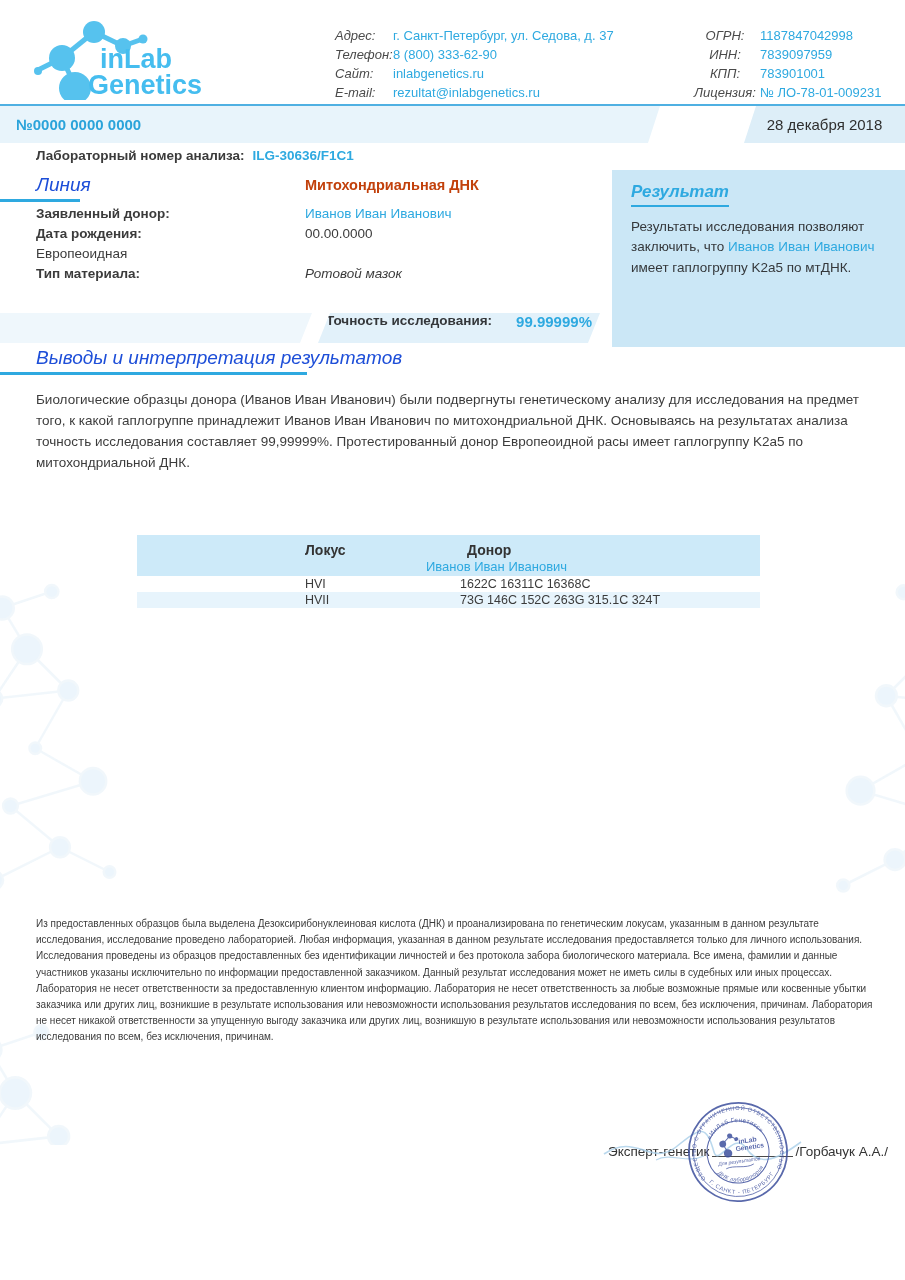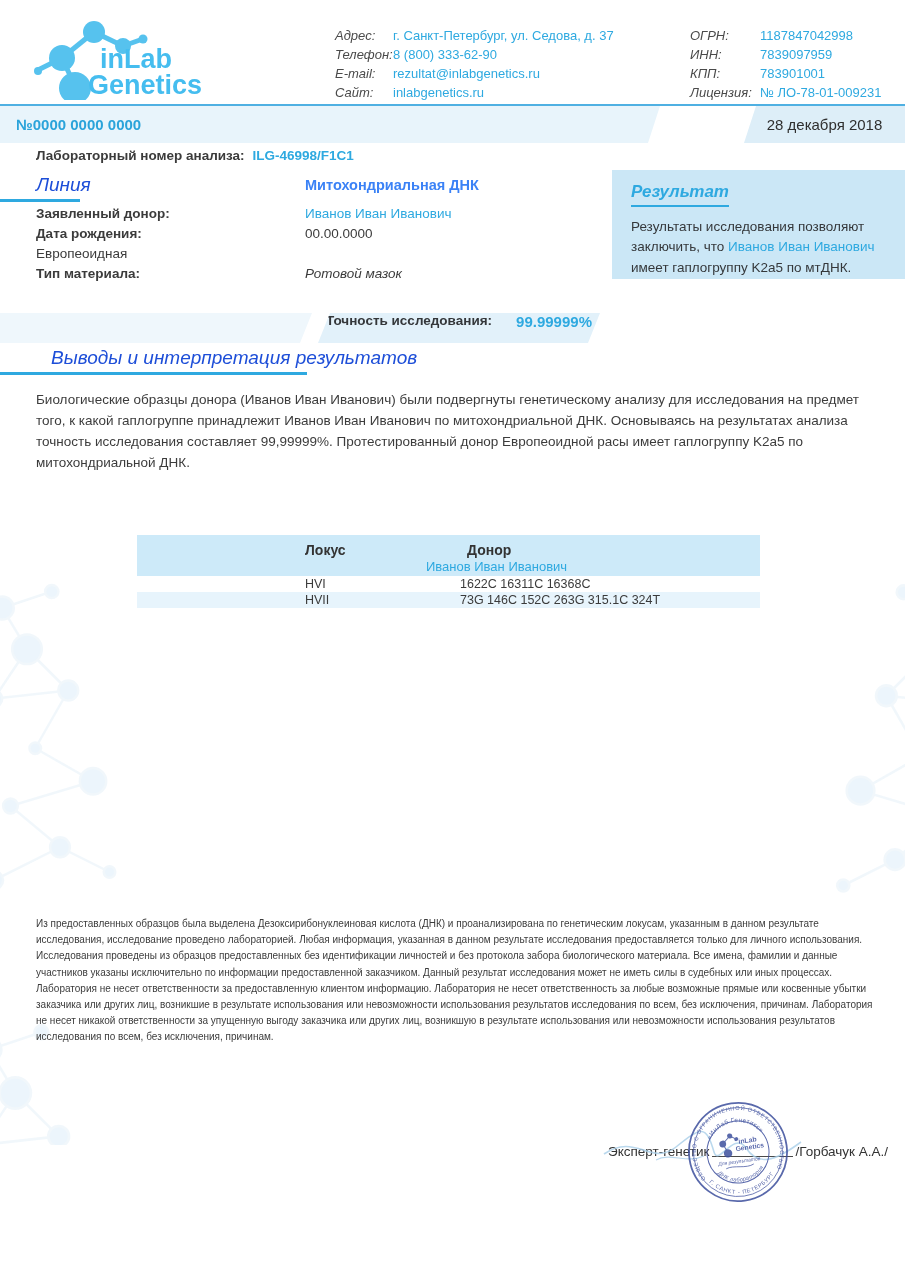--- a/index.html
+++ b/index.html
@@ -10,21 +10,21 @@
   }
   
   .decor{position:absolute;opacity:.55;pointer-events:none;}
   
   .logo{position:absolute;left:28px;top:10px;width:215px;height:90px;}
   .contact-block{position:absolute;left:335px;top:26px;font-size:13px;line-height:19px;}
   .contact-row{display:flex;}
   .contact-row .lbl{width:58px;font-style:italic;color:#4a4a4a;}
   .contact-row .val{color:#2ea9e0;}
   .legal-block{position:absolute;left:690px;top:26px;font-size:13px;line-height:19px;}
-  .legal-row{display:flex;}
+  .legal-row{display:flex;text-align:center;}
   .legal-row .lbl{width:70px;font-style:italic;color:#4a4a4a;}
   .legal-row .val{color:#2ea9e0;}
   
   .top-rule{position:absolute;left:0;top:104px;width:905px;height:2px;background:#4fb0e2;}
   .title-band{
     position:absolute;left:0;top:106px;width:660px;height:37px;background:#e8f4fb;
     clip-path:polygon(0 0,660px 0,648px 37px,0 37px);
     display:flex;align-items:center;
   }
   .title-band .t{margin-left:36px;font-size:15px;font-weight:700;color:#2aa3da;letter-spacing:.1px;}
@@ -36,41 +36,41 @@
     font-size:15px;font-weight:500;color:#2f2f2f;
   }
   
   .lab-number{position:absolute;left:36px;top:148px;font-size:13.5px;font-weight:700;}
   .lab-number .val{color:#2ea9e0;margin-left:4px;}
   
   .sec-heading{font-style:italic;font-weight:400;font-size:19px;color:#1d4ed8;}
   .heading-line{position:absolute;height:3px;background:#2ea9e0;}
   .line-heading{position:absolute;left:36px;top:174px;}
   .line-underline{left:0;top:199px;width:80px;}
-  .subject{position:absolute;left:305px;top:177px;font-size:14.5px;font-weight:700;color:#3b82f6;}
+  .subject{position:absolute;left:305px;top:177px;font-size:14.5px;font-weight:700;color:#c2410c;}
   .line-rows{position:absolute;left:36px;top:204px;font-size:13.5px;line-height:20px;}
   .line-row{display:flex;}
   .line-row .lbl{width:269px;font-weight:600;color:#3b3b3b;}
   .line-row .val{color:#3b3b3b;}
   .line-row .val.name{color:#2ea9e0;}
   .line-row .val.italic{font-style:italic;}
-  .result-box{position:absolute;left:612px;top:170px;width:293px;height:109px;background:#cbe7f6;box-sizing:border-box;padding:12px 20px 0 19px;}
+  .result-box{position:absolute;left:612px;top:170px;width:293px;height:177px;background:#cbe7f6;box-sizing:border-box;padding:12px 20px 0 19px;}
   .result-box .h{display:inline-block;font-style:italic;font-weight:700;font-size:17px;color:#2ea9e0;border-bottom:2.5px solid #2ea9e0;padding-bottom:3px;}
   .result-box .txt{margin-top:10px;font-size:13.5px;line-height:1.5;color:#35383b;width:248px;}
   .result-box .txt .nm{color:#2ea9e0;}
   
   .acc-band-l{position:absolute;left:0;top:313px;width:312px;height:30px;background:#eff7fc;
     clip-path:polygon(0 0,312px 0,300px 30px,0 30px);}
   .acc-band{position:absolute;left:318px;top:313px;width:282px;height:48px;background:#e2f1fa;
     clip-path:polygon(12px 0,282px 0,270px 30px,0 30px);
     display:flex;justify-content:center;gap:17px;}
   .acc-band .lbl{font-size:13.5px;font-weight:700;color:#34373a;}
   .acc-band .val{font-size:15px;font-weight:700;color:#2ea9e0;margin-left:7px;}
   
-  .concl-heading{position:absolute;left:51px;top:347px;text-align:right;}
+  .concl-heading{position:absolute;left:36px;top:347px;text-align:right;}
   .concl-underline{left:0;top:372px;width:307px;}
   .body-par{position:absolute;left:36px;top:390px;width:838px;font-size:13.5px;line-height:1.55;color:#3c3c3c;}
   .lone-dot{position:absolute;left:36px;top:450px;font-size:13.5px;color:#3c3c3c;}
   
   .geno-table{position:absolute;left:137px;top:535px;width:623px;font-size:12.5px;}
   .geno-head{position:relative;height:41px;background:#cdeaf9;}
   .geno-head .c1{position:absolute;left:168px;top:7px;font-size:14px;font-weight:700;color:#333;}
   .geno-head .c2{position:absolute;left:330px;top:7px;font-size:14px;font-weight:700;color:#333;}
   .geno-head .sub{position:absolute;left:289px;top:24px;font-size:13px;color:#2ea9e0;}
   .geno-row{position:relative;height:16px;line-height:16px;}
@@ -153,26 +153,26 @@
   <div class="contact-block">
     <div class="contact-row">
       <span class="lbl">Адрес:</span>
       <span class="val">г. Санкт-Петербург, ул. Седова, д. 37</span>
     </div>
     <div class="contact-row">
       <span class="lbl">Телефон:</span>
       <span class="val">8 (800) 333-62-90</span>
     </div>
     <div class="contact-row">
+      <span class="lbl">Сайт:</span>
+      <span class="val">inlabgenetics.ru</span>
+    </div>
+    <div class="contact-row">
       <span class="lbl">E-mail:</span>
       <span class="val">rezultat@inlabgenetics.ru</span>
-    </div>
-    <div class="contact-row">
-      <span class="lbl">Сайт:</span>
-      <span class="val">inlabgenetics.ru</span>
     </div>
   </div>
 
   <div class="legal-block">
     <div class="legal-row">
       <span class="lbl">ОГРН:</span>
       <span class="val">1187847042998</span>
     </div>
     <div class="legal-row">
       <span class="lbl">ИНН:</span>
@@ -189,21 +189,21 @@
   </div>
 
   <div class="top-rule"></div>
   <div class="title-band">
     <span class="n">№0000 0000 0000</span>
   </div>
   <div class="date-band">28 декабря 2018</div>
 
   <div class="lab-number">
     <span>Лабораторный номер анализа:</span>
-    <span class="val">ILG-46998/F1C1</span>
+    <span class="val">ILG-30636/F1C1</span>
   </div>
 
   <div class="sec-heading line-heading">Линия</div>
   <div class="heading-line line-underline"></div>
   <div class="subject">Митохондриальная ДНК</div>
 
   <div class="line-rows">
     <div class="line-row">
       <span class="lbl">Заявленный донор:</span>
       <span class="val name">Иванов Иван Иванович</span>

